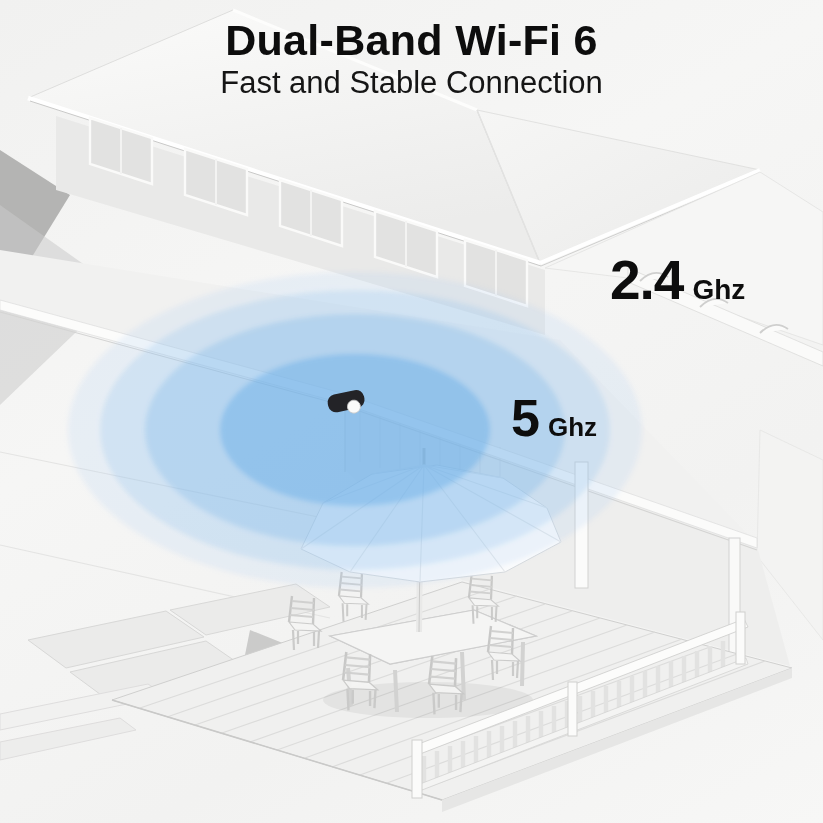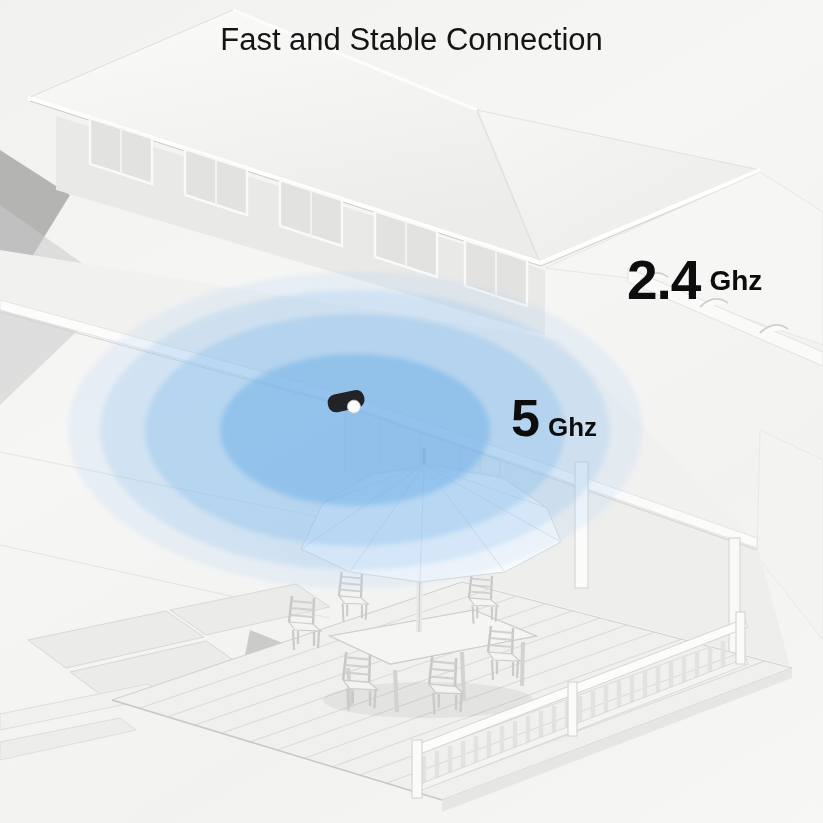--- a/index.html
+++ b/index.html
@@ -12,21 +12,21 @@
   .title-block{
     position:absolute;top:19px;left:0;right:0;text-align:center;color:#0d0d0d;z-index:5;
   }
   .title-block h1{margin:0;font-size:43px;line-height:1;font-weight:700;letter-spacing:.3px;}
   .title-block p{margin:4px 0 0;font-size:31px;line-height:1.1;font-weight:400;color:#151515;}
   .band{
     position:absolute;display:flex;align-items:baseline;gap:9px;color:#0d0d0d;font-weight:700;z-index:6;
   }
   .band .band-value{font-size:55px;line-height:1;letter-spacing:-1px;}
   .band .band-unit{font-size:28px;line-height:1;}
-  .band-24{left:627px;top:253px;align-items:center;}
+  .band-24{left:610px;top:253px;}
   .band-5{left:511px;top:392px;}
   .band-5 .band-value{font-size:52px;}
   .band-5 .band-unit{font-size:26px;}
 </style>
 </head>
 <body>
 
 <div class="stage">
 
   <svg width="823" height="823" viewBox="0 0 823 823">
@@ -160,20 +160,21 @@
       <ellipse cx="355" cy="430" rx="135" ry="76" fill="rgba(98,169,228,0.42)"></ellipse>
     </g>
 
     <g transform="rotate(-12 347 403)">
       <rect x="328" y="392" width="37" height="18" rx="8" fill="#232327"></rect>
       <circle cx="353" cy="408" r="6.5" fill="#fbfbfa" stroke="#c9c9c8" stroke-width="0.8"></circle>
     </g>
   </svg>
 
   <header class="title-block">
+    <h1>Dual-Band Wi-Fi 6</h1>
     <p>Fast and Stable Connection</p>
   </header>
 
   <div class="band band-24">
     <span class="band-value">2.4</span>
     <span class="band-unit">Ghz</span>
   </div>
 
   <div class="band band-5">
     <span class="band-value">5</span>

